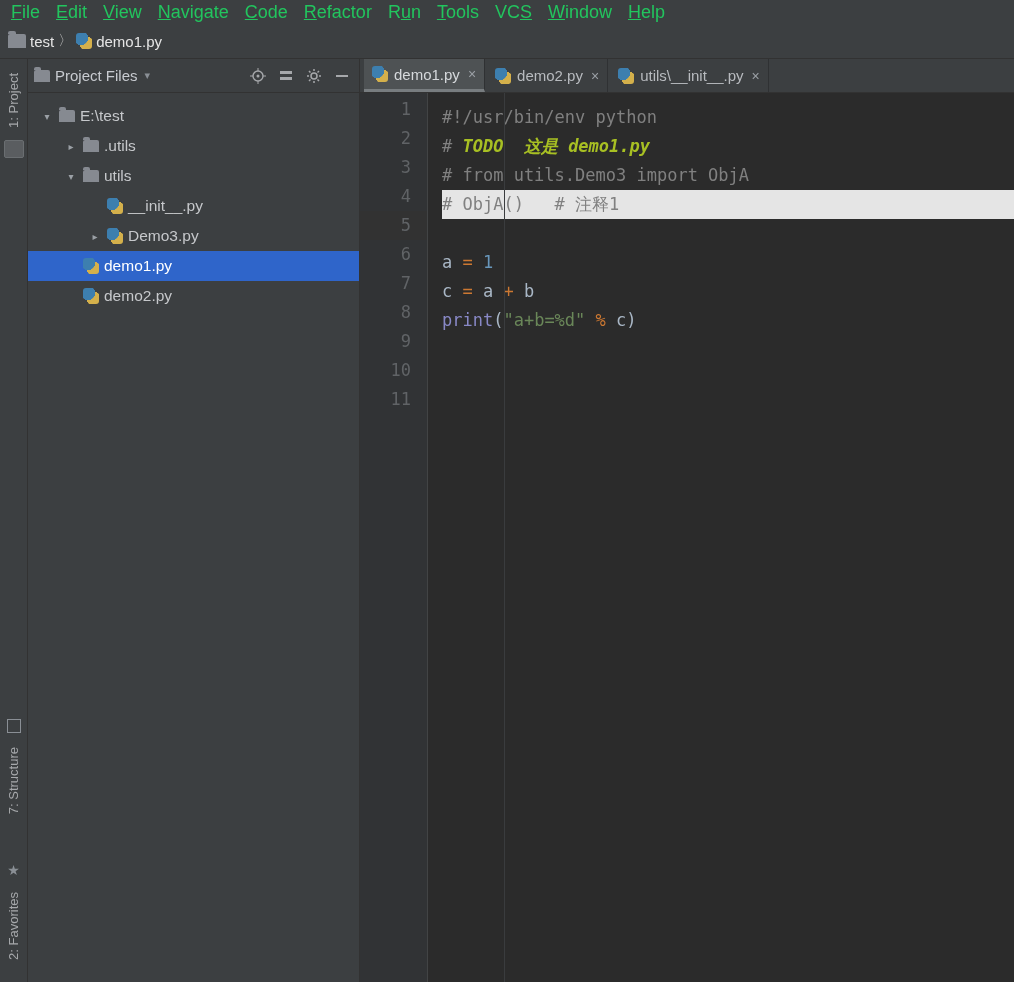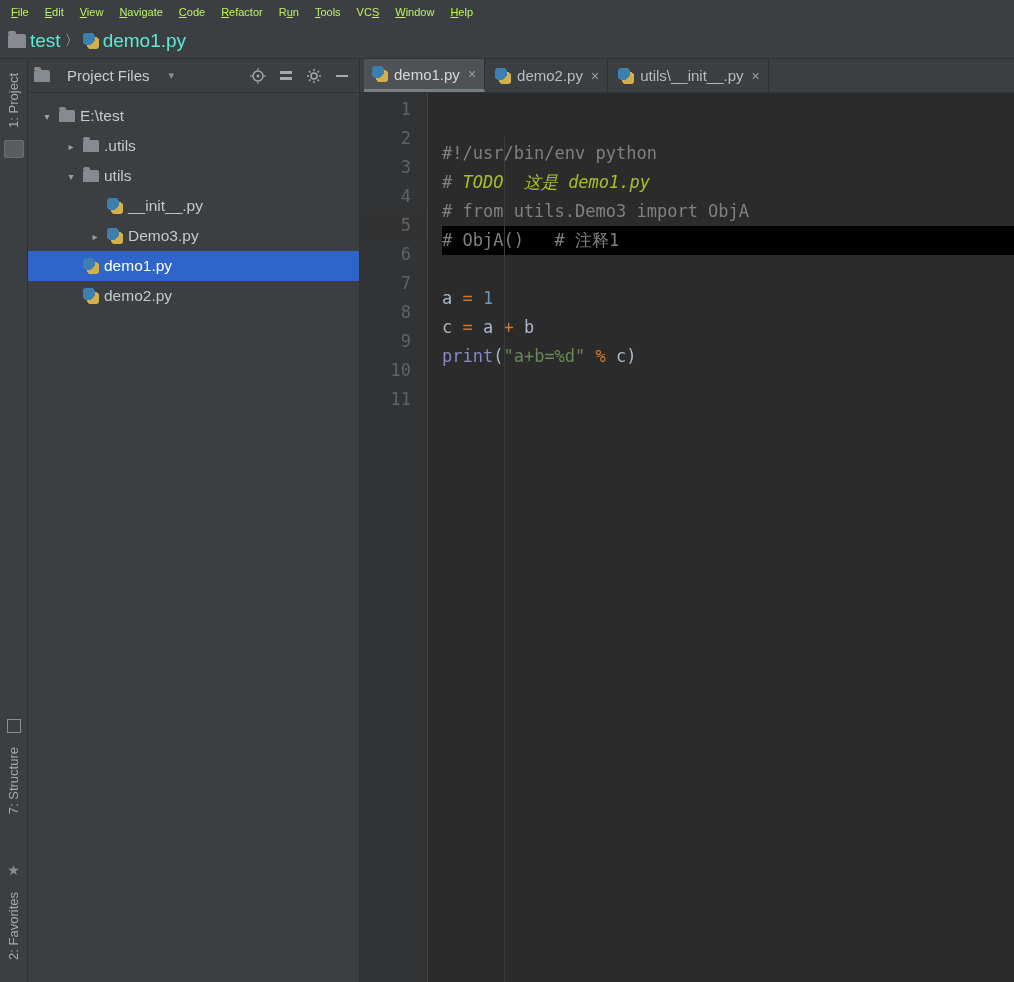--- a/index.html
+++ b/index.html
@@ -15,37 +15,37 @@
   
   .menubar {
     height: 24px;
     display: flex;
     align-items: center;
     padding: 0 4px;
     background: #3c3f41;
     gap: 2px;
   }
   .menubar .menu-item {
-    color: #bef264;
+    color: #22c55e;
     padding: 2px 7px;
-    font-size: 11px;
+    font-size: 18px;
     cursor: default;
   }
   .menubar .menu-item .ul { text-decoration: underline; }
   
   .breadcrumb {
     height: 34px;
     display: flex;
     align-items: center;
     padding: 0 8px;
     background: #3c3f41;
     border-bottom: 0;
     gap: 4px;
   }
-  .crumb { display: flex; align-items: center; gap: 4px; font-size: 19px; color: #5eead4; }
+  .crumb { display: flex; align-items: center; gap: 4px; font-size: 15px; color: #e5e5e5; }
   .folder-icon {
     width: 18px; height: 14px;
     display: inline-block;
     position: relative;
     background: #868a91;
     border-radius: 2px 2px 0 0;
   }
   .folder-icon::before {
     content: ""; position: absolute; left: 0; top: -3px;
     width: 8px; height: 3px; background: #868a91; border-radius: 2px 2px 0 0;
@@ -105,21 +105,21 @@
   }
   .sidebar-header {
     height: 34px;
     border-bottom: 1px solid #323232;
     display: flex;
     align-items: center;
     padding: 0 6px;
     gap: 6px;
   }
   .sidebar-header .title {
-    display: flex; align-items: center; gap: 17px;
+    display: flex; align-items: center; gap: 5px;
     color: #c8cbd0;
     font-size: 15px; font-weight: 500;
     flex: 1;
   }
   .sidebar-header .title .chev { color: #8a8f95; font-size: 11px; margin-left: 2px; }
   .hdr-btn {
     width: 22px; height: 22px;
     display: flex; align-items: center; justify-content: center;
     color: #a6a8ab;
     cursor: default;
@@ -199,31 +199,30 @@
   .gutter .ln {
     height: 29px;
     padding-right: 16px;
     position: relative;
   }
   .gutter .ln.hl { background: #323232; }
   .canvas {
     flex: 1;
     position: relative;
     padding-left: 14px;
-    padding-top: 2px;
-    margin-top: 44px;
+    padding-top: 10px;
   }
   .canvas .vline {
     position: absolute; left: 76px; top: 0; bottom: 0;
     width: 1px; background: #3a3c3e;
   }
   .codeline { height: 29px; white-space: pre; }
-  .codeline.hl { background: #000000; }
+  .codeline.hl { background: #e5e5e5; }
   .c-comment { color: #808080; }
-  .c-todo { color: #a8c023; font-weight: normal; font-style: italic; text-align: center; }
+  .c-todo { color: #a8c023; font-weight: bold; font-style: italic; text-align: center; }
   .c-ident { color: #a9b7c6; }
   .c-eq { color: #cc7832; }
   .c-num { color: #6897bb; }
   .c-kw { color: #8888c6; }
   .c-str { color: #6a8759; }
   .c-perc { color: #cc7832; }
   .star-icon { color: #8a8f95; font-size: 14px; }
   svg { display: block; }
 </style>
 </head>

